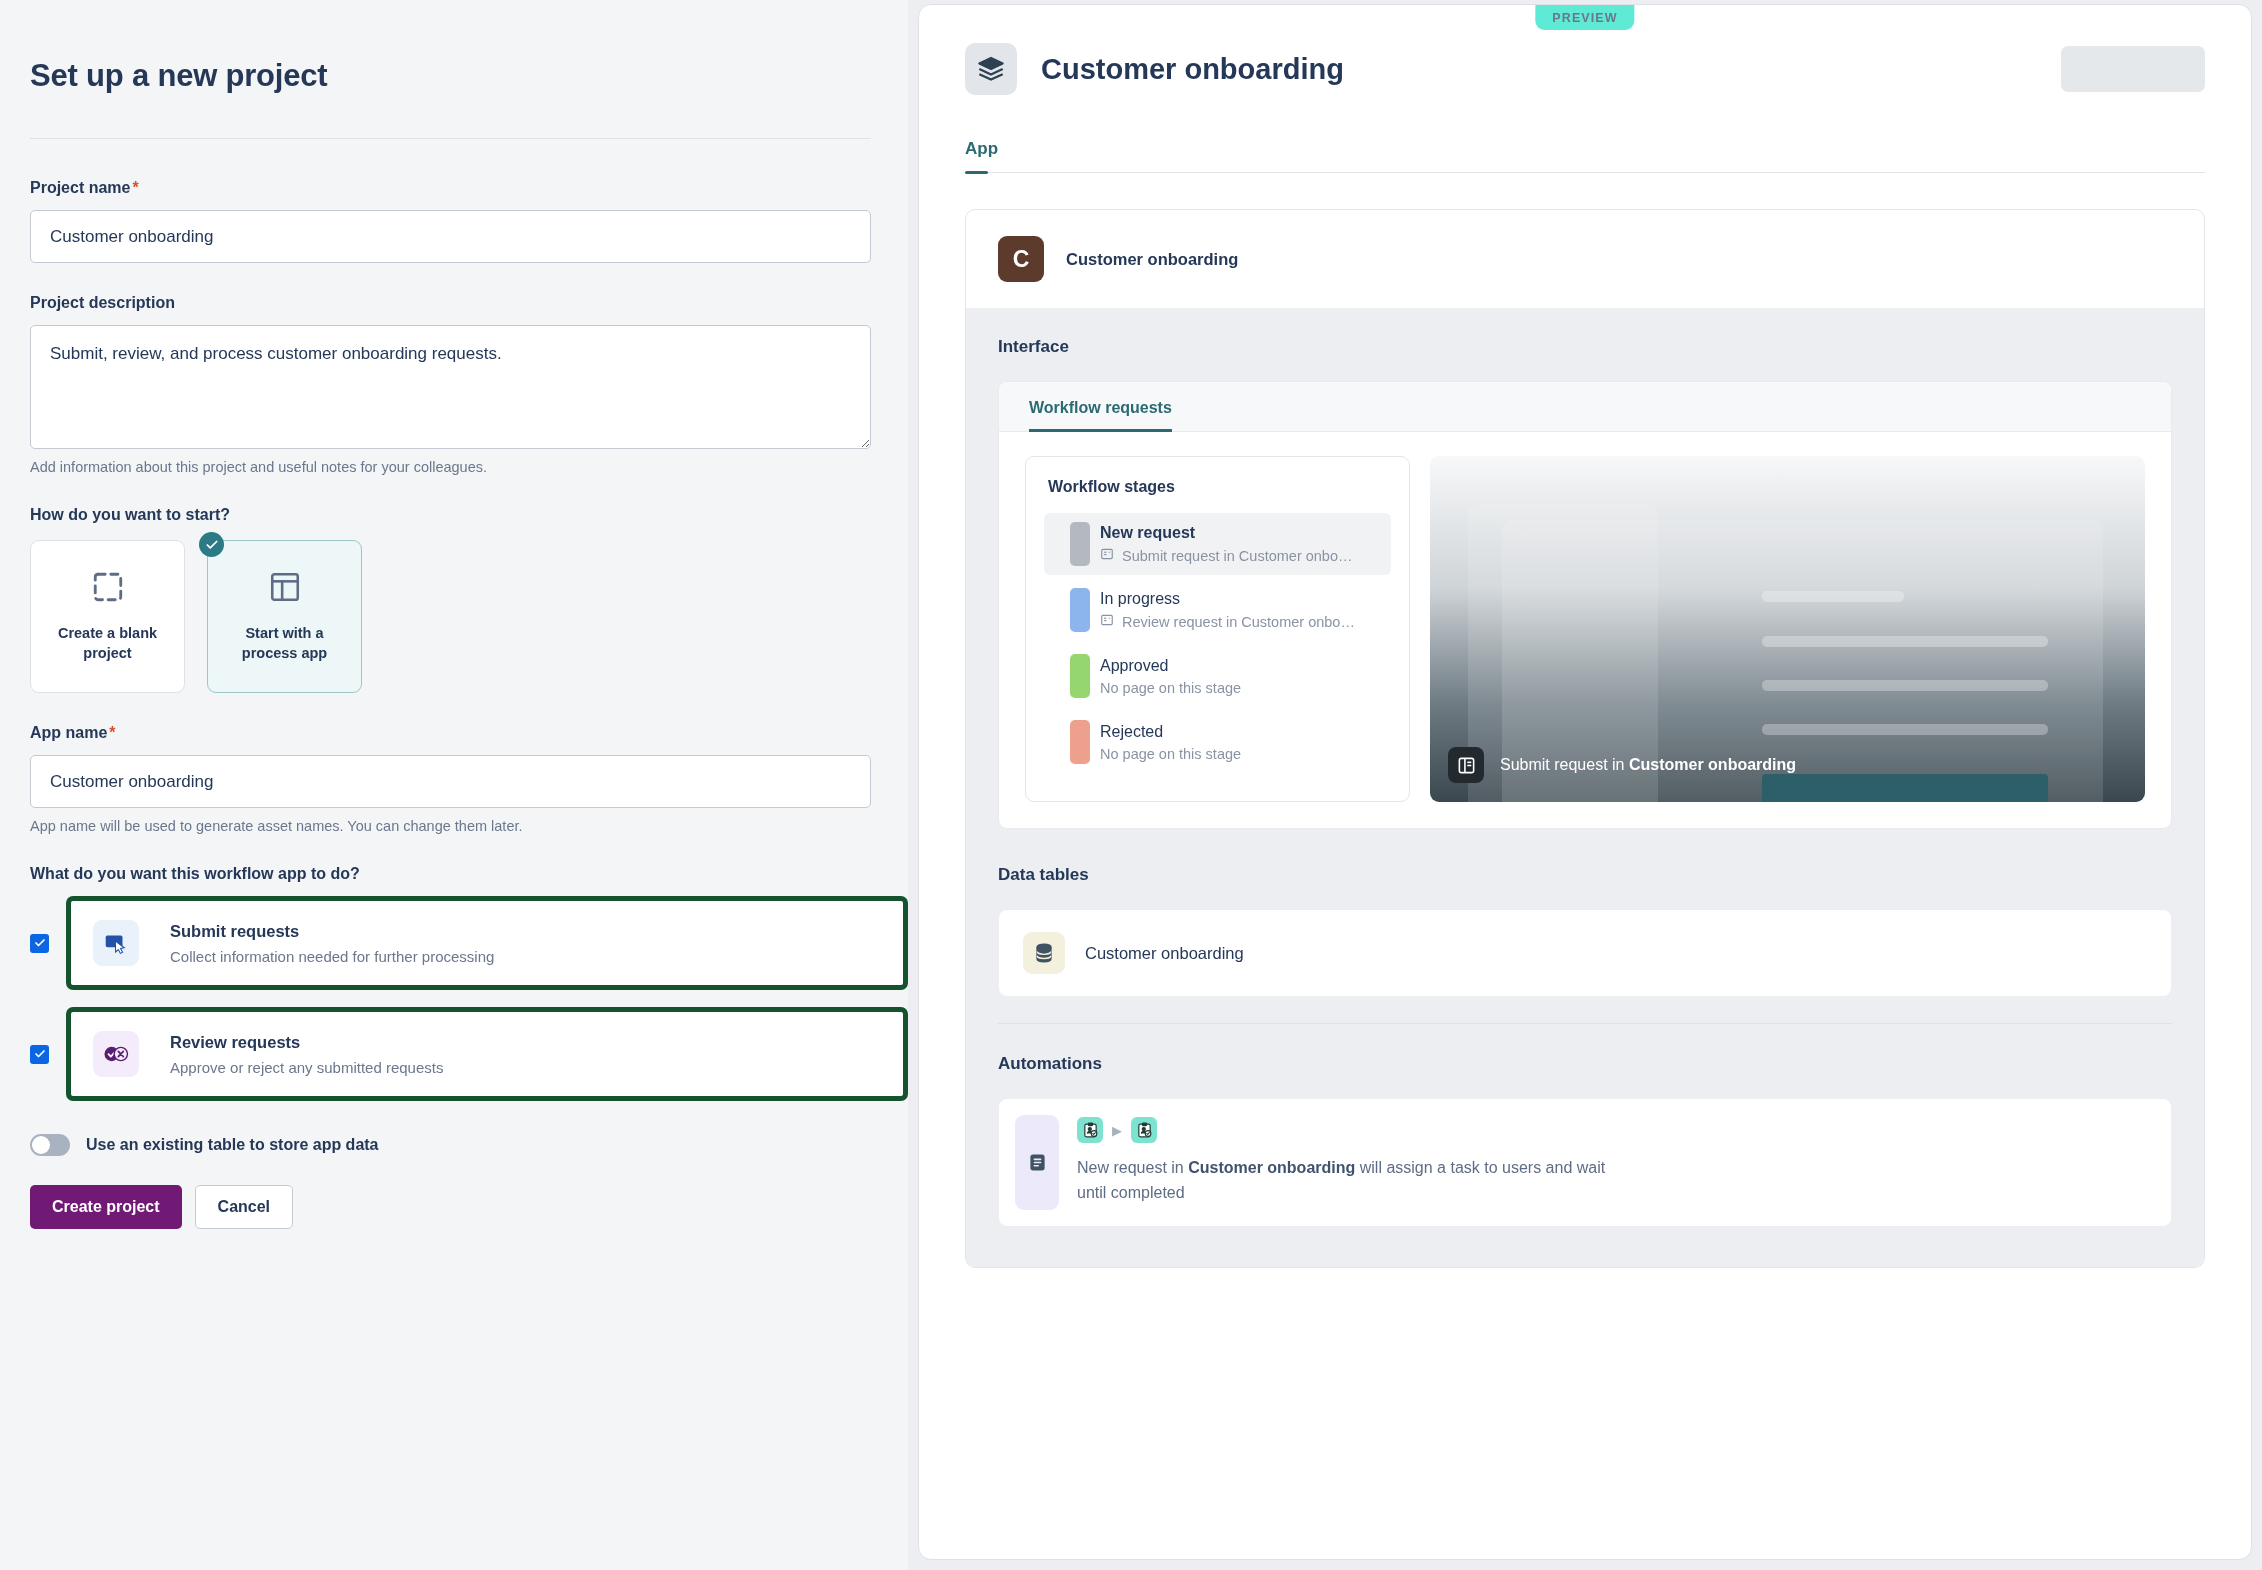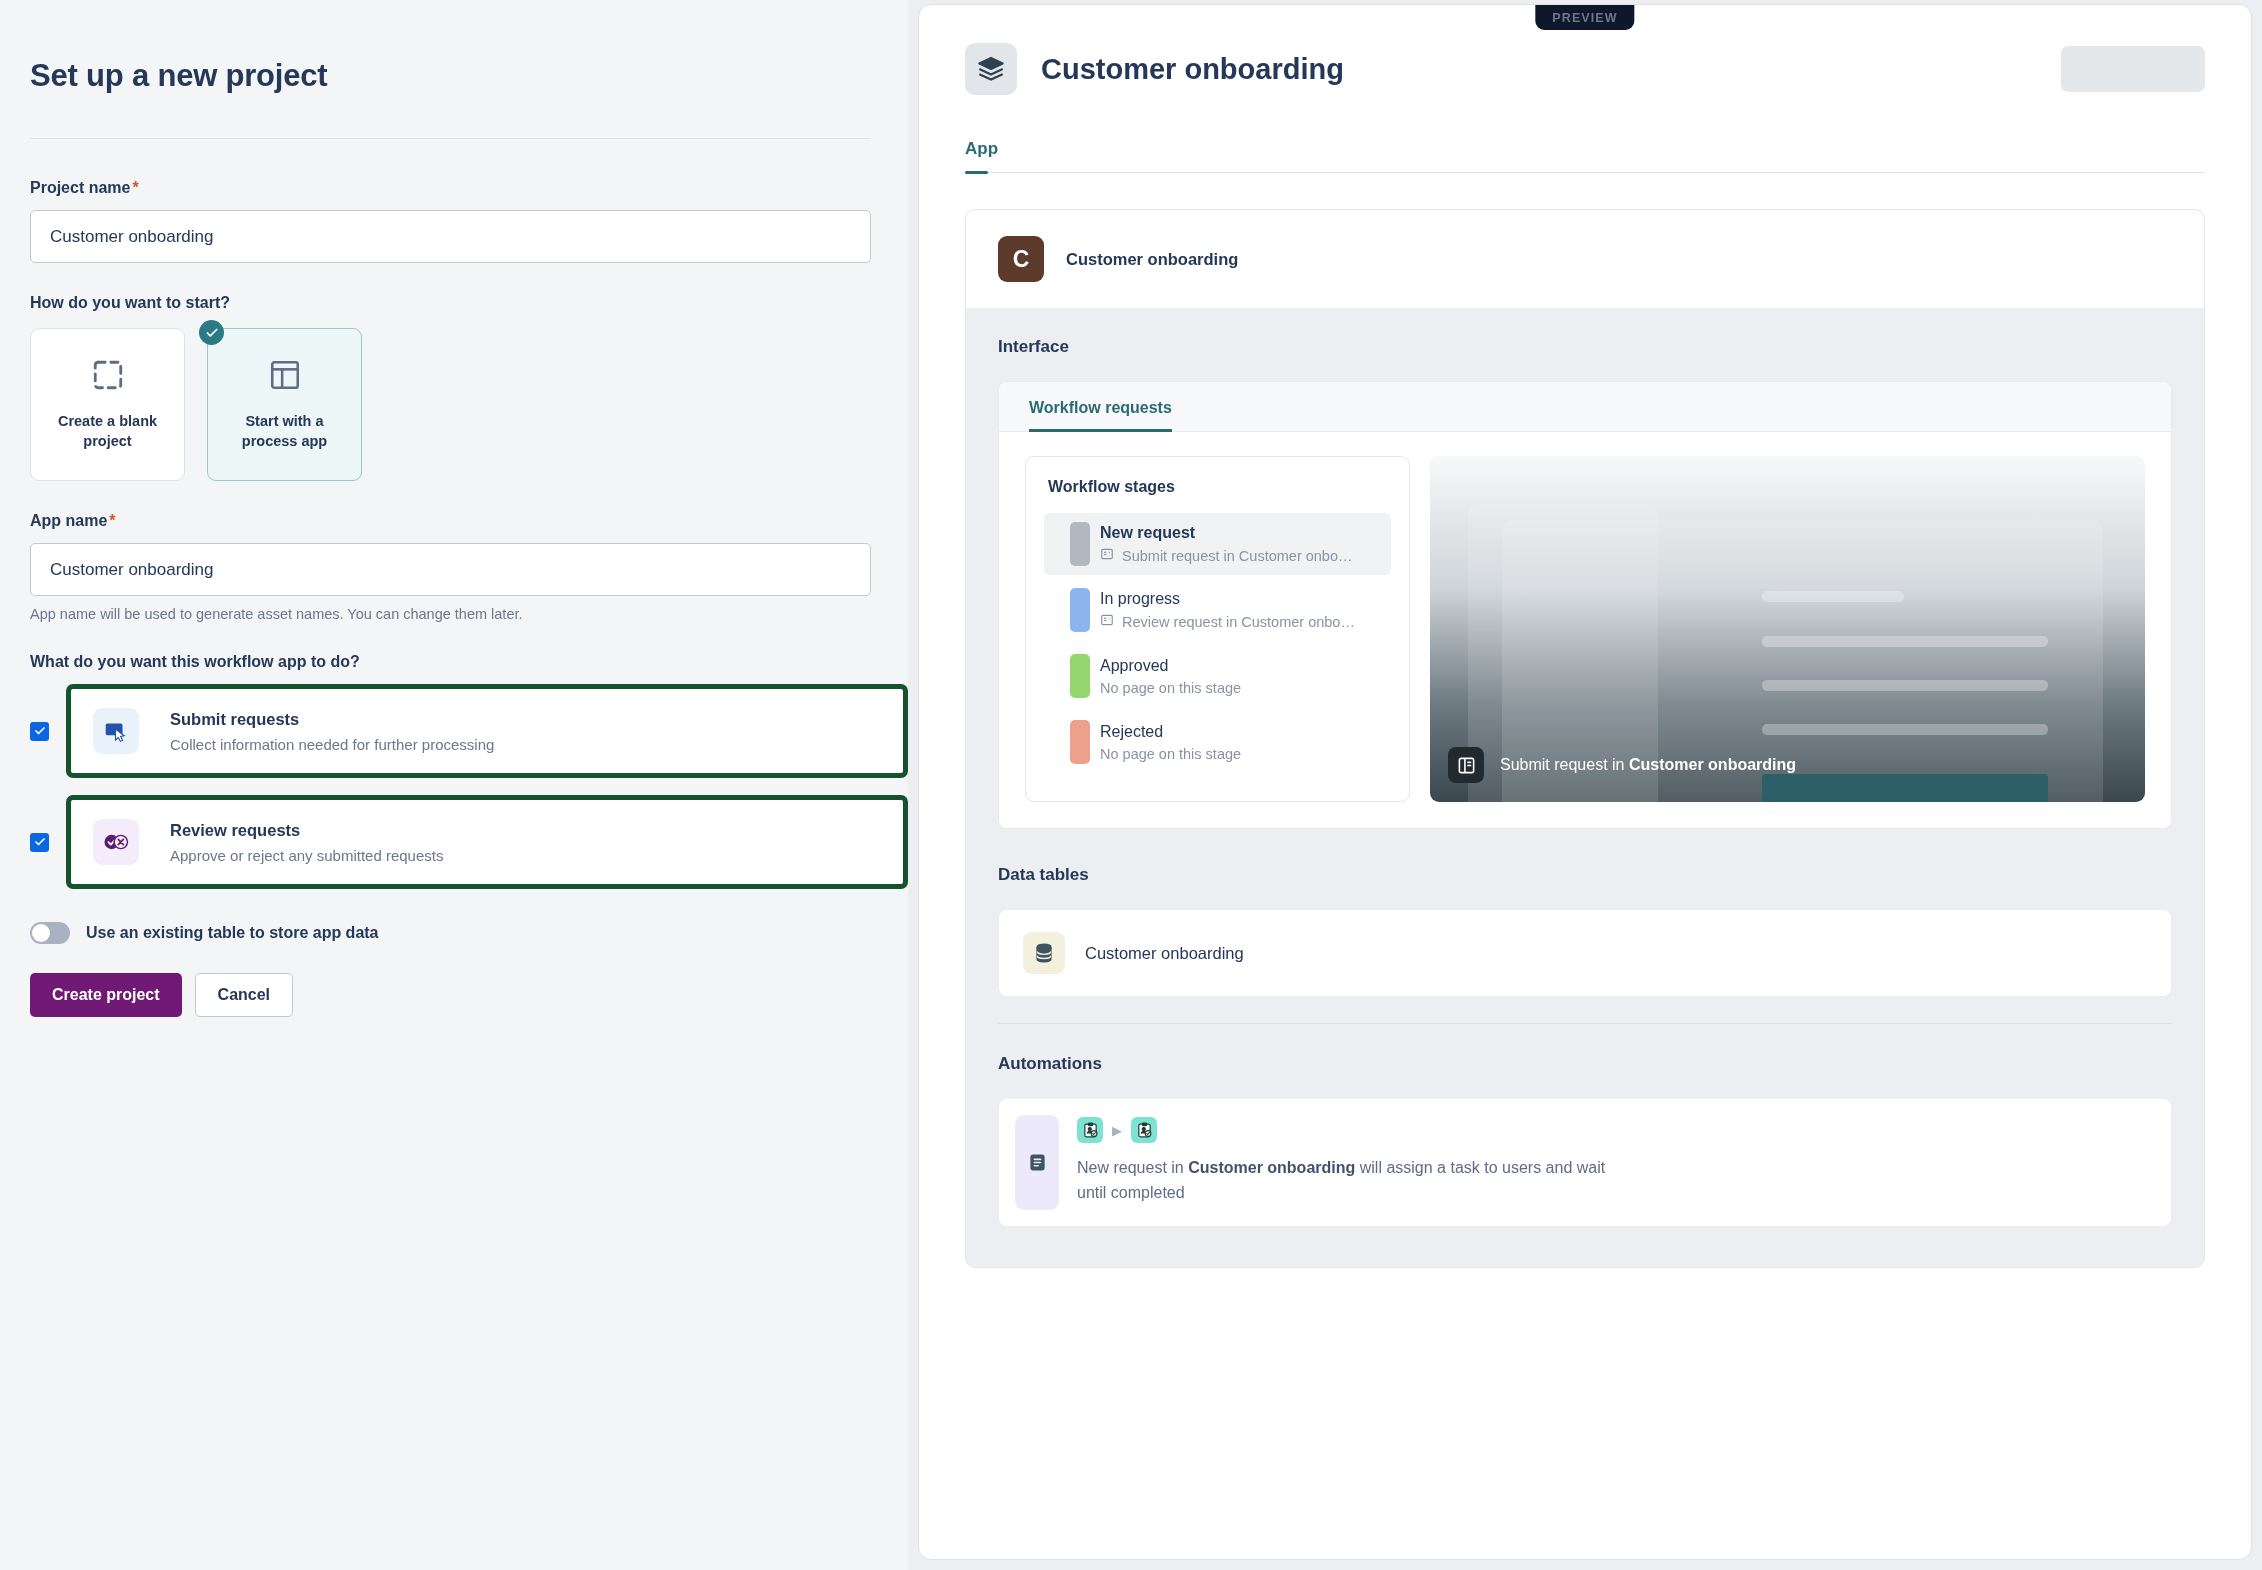--- a/index.html
+++ b/index.html
@@ -162,21 +162,21 @@
   .preview-frame {
     position: absolute;
     left: 10px; top: 4px; right: 10px; bottom: 10px;
     background: #ffffff;
     border: 1px solid #dfe1e6;
     border-radius: 13px;
     overflow: hidden;
   }
   .preview-tab {
     position: absolute; top: 0; left: 50%; transform: translateX(-50%);
-    background: #0f172a;
+    background: #5eead4;
     color: #6b778c;
     font-size: 12.5px; font-weight: bold; letter-spacing: 1.1px;
     padding: 6px 17px 5px 17px;
     border-radius: 0 0 9px 9px;
     z-index: 5;
   }
   .preview-inner { padding: 38px 46px 0 46px; height: 100%; }
 
   .pv-header { display: flex; align-items: center; gap: 24px; position: relative; }
   .pv-logo {
@@ -362,20 +362,25 @@
     <h1 class="page-title">Set up a new project</h1>
     <div class="divider-top"></div>
 
     <div class="block">
       <label class="field-label">
         <span>Project name</span><span class="req-star">*</span>
       </label>
       <input class="text-input" type="text" value="Customer onboarding" style="">
     </div>
 
+    <div class="block">
+      <label class="field-label">Project description</label>
+      <textarea class="textarea-input" style="">Submit, review, and process customer onboarding requests.</textarea>
+      <div class="helper-text">Add information about this project and useful notes for your colleagues.</div>
+    </div>
 
     <div class="block">
       <div class="field-label">How do you want to start?</div>
       <div class="start-cards">
 
         <div class="start-card">
           <span class="sc-icon">
             <svg width="34" height="34" viewBox="0 0 24 24" fill="none" stroke="#5e6c84" stroke-width="2" stroke-linecap="round" stroke-dasharray="5 4">
               <rect x="3" y="3" width="18" height="18" rx="2"></rect>
             </svg>

